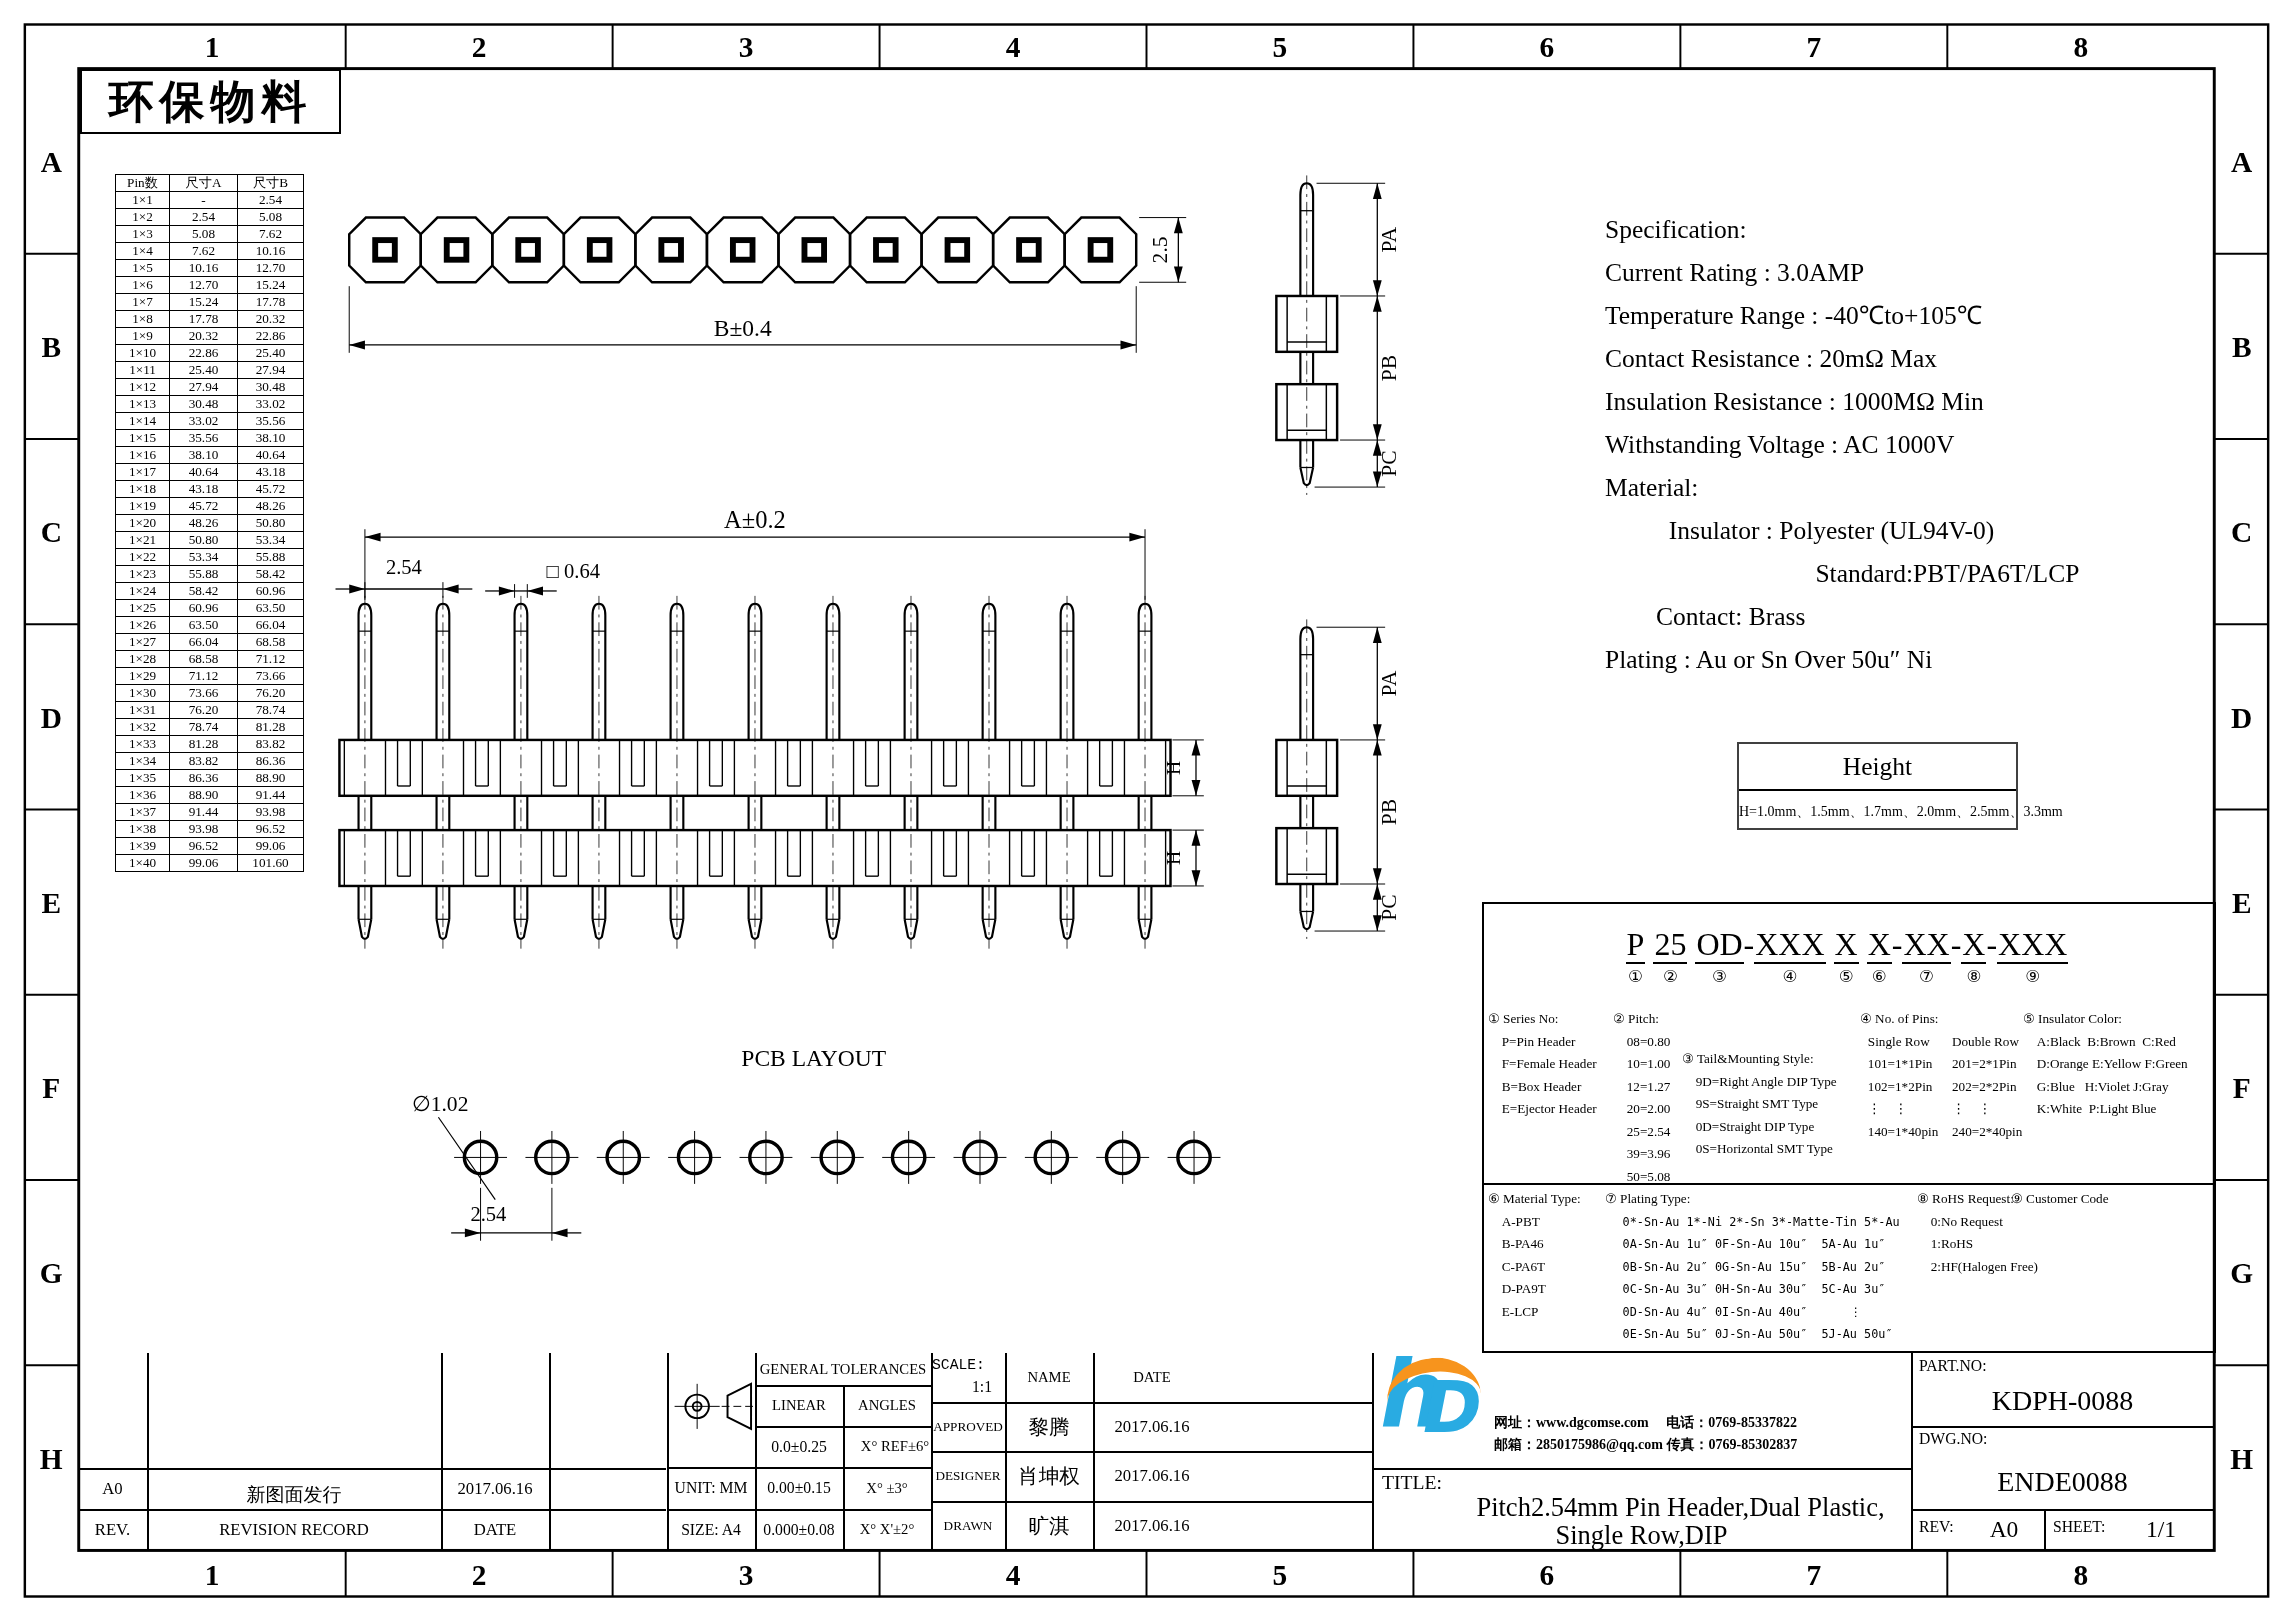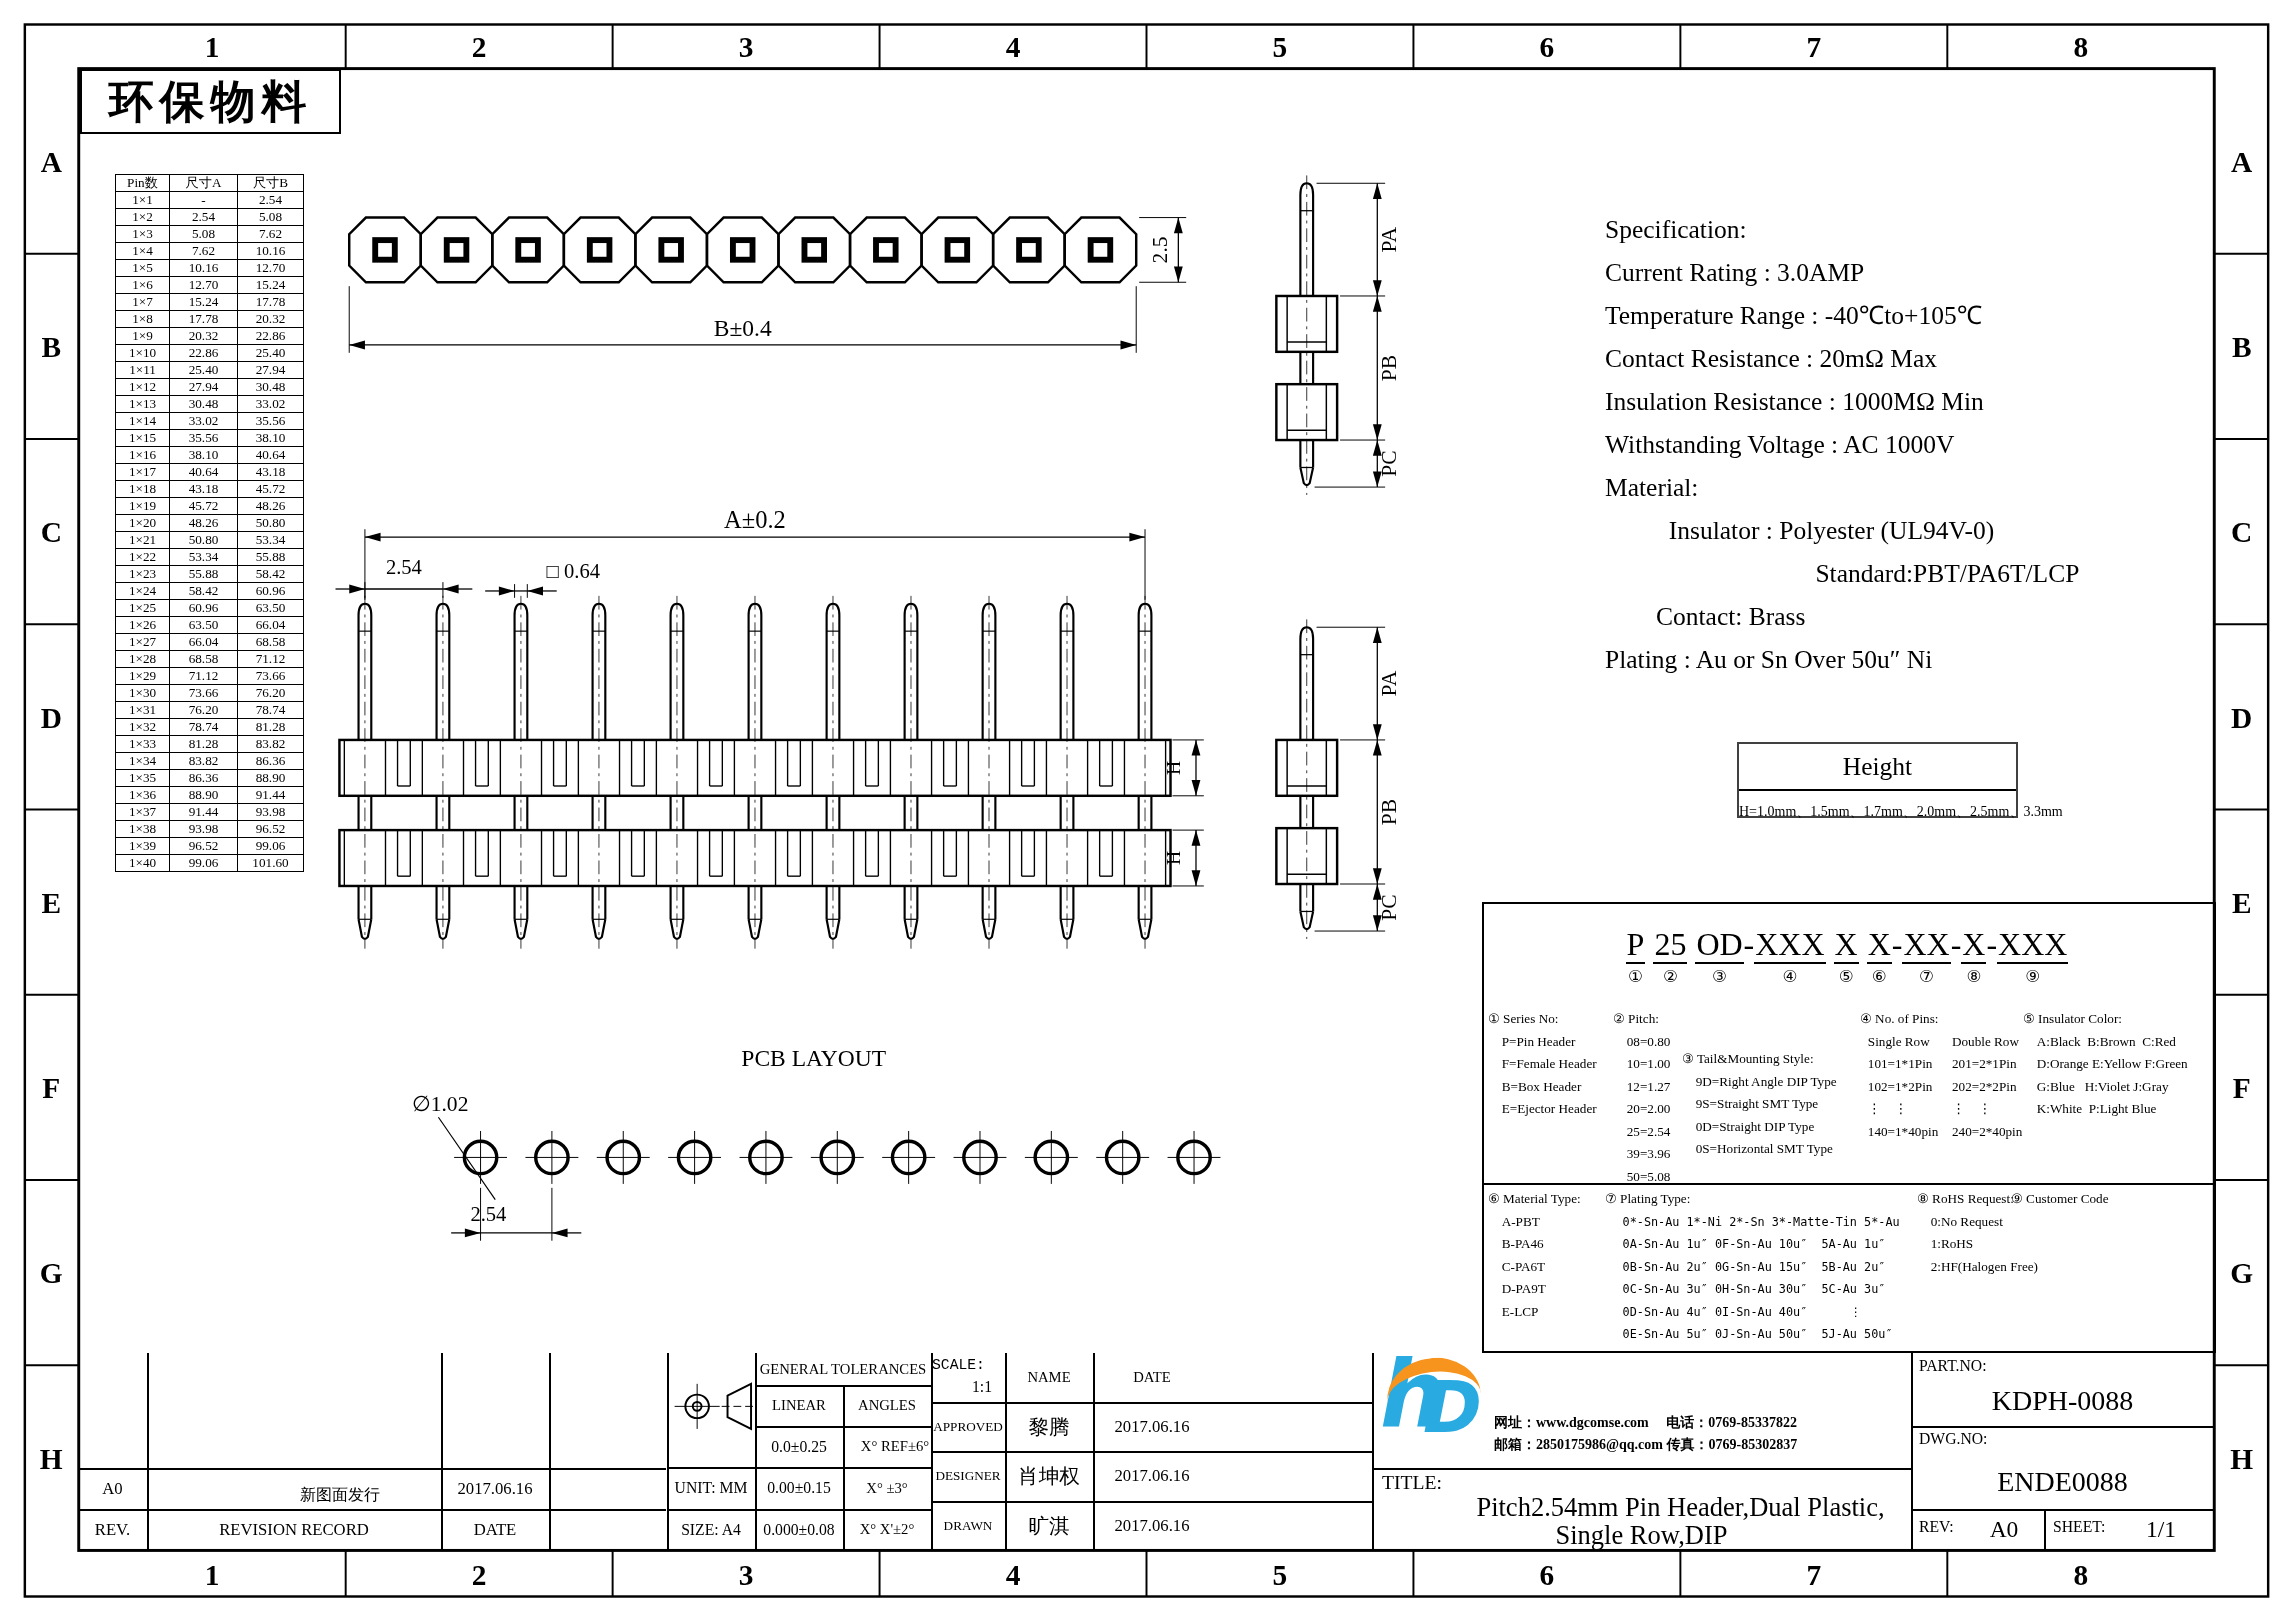--- a/index.html
+++ b/index.html
@@ -14,21 +14,21 @@
   
   #pintable{position:absolute;left:115px;top:174px;border-collapse:collapse;}
   #pintable td,#pintable th{border:1px solid #000;font-weight:normal;font-size:13.2px;
       text-align:center;height:16px;line-height:15.7px;padding:0;white-space:nowrap;}
   #pintable .c1{width:53px;} #pintable .c2{width:67px;} #pintable .c3{width:65px;}
   
   .spec{left:1605px;top:208px;font-size:25.5px;line-height:43px;white-space:pre;}
   
   .hbox{left:1737px;top:742px;width:277px;border:2px solid #404040;}
   .hbox .ht{height:45px;line-height:45px;text-align:center;font-size:25.5px;border-bottom:2px solid #000;}
-  .hbox .hv{height:25px;line-height:41px;text-align:left;font-size:14px;white-space:pre;}
+  .hbox .hv{height:37px;line-height:41px;text-align:left;font-size:14px;white-space:pre;}
   
   .codebox1{left:1482px;top:902px;width:730px;height:279px;border:2.5px solid #000;}
   .codebox2{left:1482px;top:1181px;width:730px;height:170px;border:2.5px solid #000;border-top:none;}
   .pcode{left:1482px;top:927px;width:730px;display:flex;justify-content:center;align-items:flex-start;}
   .pcode .seg{display:flex;flex-direction:column;align-items:center;}
   .pcode .st{font-size:32px;line-height:35px;border-bottom:2.5px solid #000;padding:0 1px;}
   .pcode .sn{font-size:16.7px;line-height:18.6px;margin-top:2.9px;font-family:"DejaVu Sans",sans-serif;}
   .pcode .sep{font-size:32px;line-height:35px;white-space:pre;}
   .legend{position:absolute;font-size:13.2px;line-height:22.5px;white-space:pre;}
   .legend .lt{white-space:pre;}
@@ -806,21 +806,21 @@
   <div class="legend mono" id="leg-s7" style="left:1605px;top:1188px;"><div class="lt">⑦ Plating Type:</div><div class="li">0*-Sn-Au 1*-Ni 2*-Sn 3*-Matte-Tin 5*-Au</div><div class="li">0A-Sn-Au 1u″ 0F-Sn-Au 10u″  5A-Au 1u″</div><div class="li">0B-Sn-Au 2u″ 0G-Sn-Au 15u″  5B-Au 2u″</div><div class="li">0C-Sn-Au 3u″ 0H-Sn-Au 30u″  5C-Au 3u″</div><div class="li">0D-Sn-Au 4u″ 0I-Sn-Au 40u″      ⋮</div><div class="li">0E-Sn-Au 5u″ 0J-Sn-Au 50u″  5J-Au 50u″</div></div>
   <div class="legend" id="leg-s8" style="left:1917px;top:1188px;"><div class="lt">⑧ RoHS Request:</div><div class="li">0:No Request</div><div class="li">1:RoHS</div><div class="li">2:HF(Halogen Free)</div></div>
   <div class="legend" id="leg-s9" style="left:2011px;top:1188px;"><div class="lt">⑨ Customer Code</div></div>
 
   <div class="vline" style="left:147px;top:1353px;height:198px;"></div>
   <div class="vline" style="left:441px;top:1353px;height:198px;"></div>
   <div class="vline" style="left:549px;top:1353px;height:198px;"></div>
   <div class="hline" style="left:78px;top:1468px;width:588px;"></div>
   <div class="hline" style="left:78px;top:1509px;width:588px;"></div>
   <div class="cell" style="left:78px;top:1468px;width:69px;height:41px;">A0</div>
-  <div class="cell" style="left:147px;top:1468px;width:294px;height:54px;font-size:16px;margin-left:46px;">新图面发行</div>
+  <div class="cell" style="left:147px;top:1468px;width:294px;height:54px;font-size:19px;">新图面发行</div>
   <div class="cell" style="left:441px;top:1468px;width:108px;height:41px;">2017.06.16</div>
   <div class="cell" style="left:78px;top:1509px;width:69px;height:41px;">REV.</div>
   <div class="cell" style="left:147px;top:1509px;width:294px;height:41px;">REVISION RECORD</div>
   <div class="cell" style="left:441px;top:1509px;width:108px;height:41px;">DATE</div>
 
   <div class="vline" style="left:667px;top:1353px;height:198px;"></div>
   <div class="hline" style="left:667px;top:1467px;width:265px;"></div>
   <div class="hline" style="left:667px;top:1509px;width:265px;"></div>
   <div class="cell" style="left:667px;top:1467px;width:88px;height:42px;font-size:15.7px;">UNIT: MM</div>
   <div class="cell" style="left:667px;top:1509px;width:88px;height:41px;font-size:15.7px;">SIZE: A4</div>

